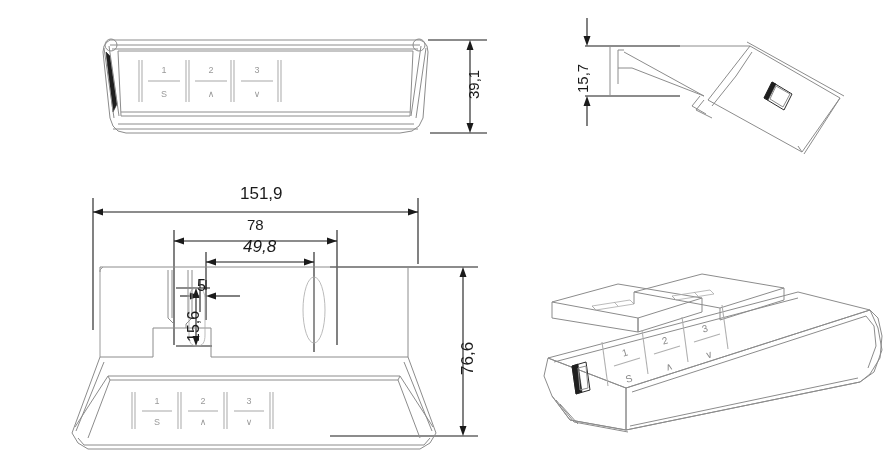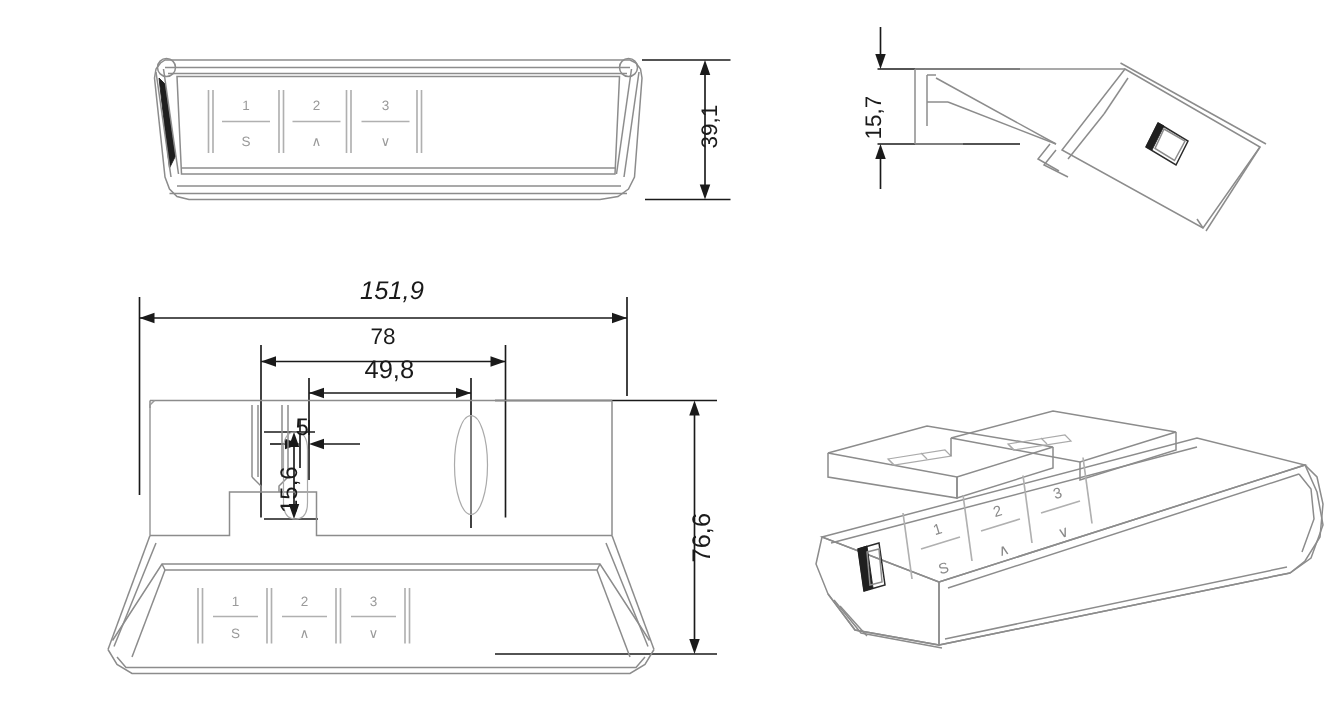--- a/index.html
+++ b/index.html
@@ -242,23 +242,23 @@
       <path class="btnline" d="M234,231 L264,231"></path>
 
       <text class="btnlabel" x="157" y="224">1</text>
       <text class="btnlabel" x="157" y="245">S</text>
       <text class="btnlabel" x="203" y="224">2</text>
       <text class="btnlabel" x="203" y="245">∧</text>
       <text class="btnlabel" x="249" y="224">3</text>
       <text class="btnlabel" x="249" y="245">∨</text>
     </svg>
 
-    <div class="dimtext" style="left:240px; top:5px; font-size:17px;font-style:italic;">151,9</div>
+    <div class="dimtext" style="left:240px; top:5px; font-size:17px;">151,9</div>
     <div class="dimtext" style="left:247px; top:37px; font-size:15px;">78</div>
-    <div class="dimtext" style="left:243px; top:58px; font-size:17px;">49,8</div>
+    <div class="dimtext" style="left:243px; top:58px; font-size:17px;font-style:italic;">49,8</div>
     <div class="dimtext" style="left:197px; top:98px; font-size:16px;">5</div>
     <div class="dimtext rot" style="left:186px; top:162px; font-size:16px;">15,6</div>
     <div class="dimtext rot" style="left:459px; top:195px; font-size:17px;">76,6</div>
   </div>
 
   <div class="view" style="left:530px; top:270px;">
     <svg width="360" height="201">
 
       <path class="ln" d="M28,300 Z"></path>
       <path class="ln" d="M22,32 L88,14 L172,28 L108,48 Z"></path>

